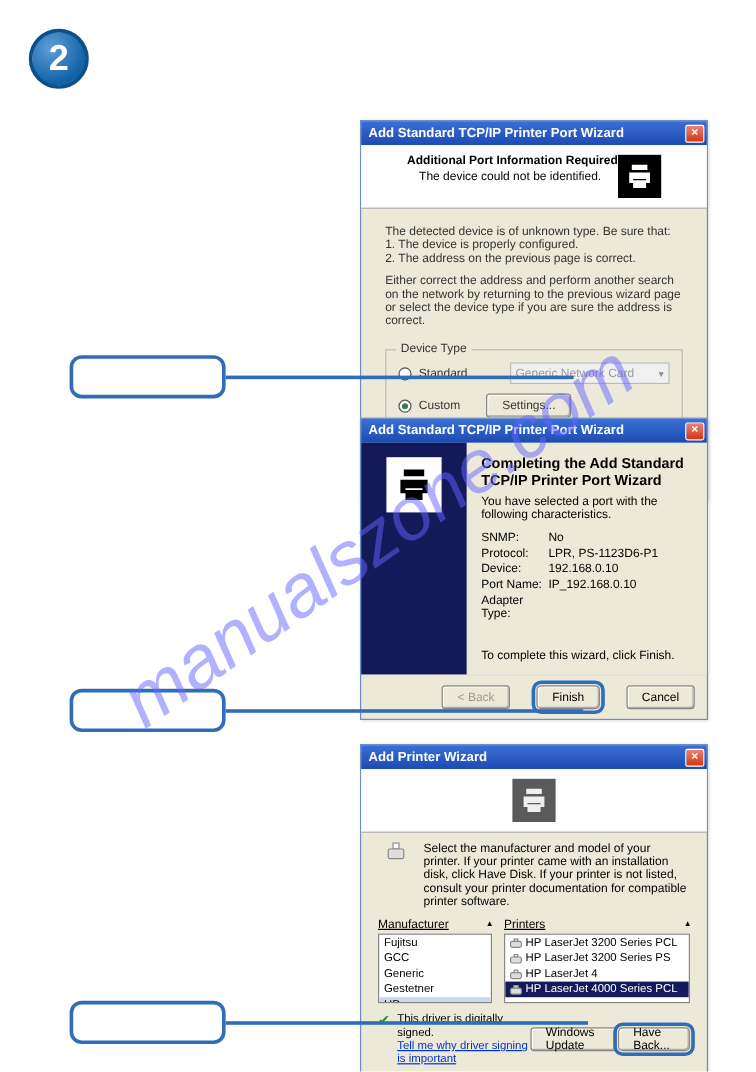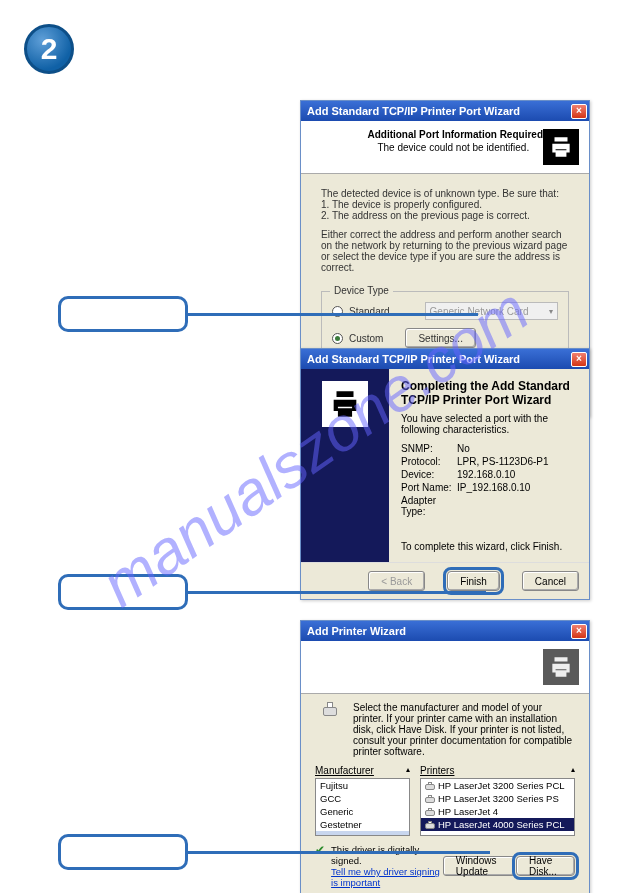--- a/index.html
+++ b/index.html
@@ -69,21 +69,21 @@
     align-items: center;
     justify-content: center;
     line-height: 1;
     font-weight: bold;
   }
   .wiz-header {
     background: #fff;
     border-bottom: 1px solid #aaa;
     padding: 8px 10px;
     display: flex;
-    justify-content: flex-end;
+    justify-content: center;
     align-items: flex-start;
   }
   .wiz-header-text { font-size: 10px; }
   .wiz-header-title { font-weight: bold; margin-bottom: 2px; }
   .wiz-header-sub { margin-left: 10px; }
   .header-icon {
     width: 36px;
     height: 36px;
     background: #000;
     display: flex;
@@ -397,21 +397,21 @@
   <div class="driver-row">
     <div class="driver-left">
       <span class="check">✔</span>
       <div>
         <div>This driver is digitally signed.</div>
         <div class="link">Tell me why driver signing is important</div>
       </div>
     </div>
     <div style="display:flex; gap:1px;">
       <div class="btn">Windows Update</div>
-      <div class="btn blue-ring">Have Disk...</div>
+      <div class="btn blue-ring">Have Back...</div>
     </div>
   </div>
 
 </div>
 
 <div class="callout c1"></div>
 <div class="callout-line l1"></div>
 <div class="callout c2"></div>
 <div class="callout-line l2"></div>
 <div class="callout c3"></div>

